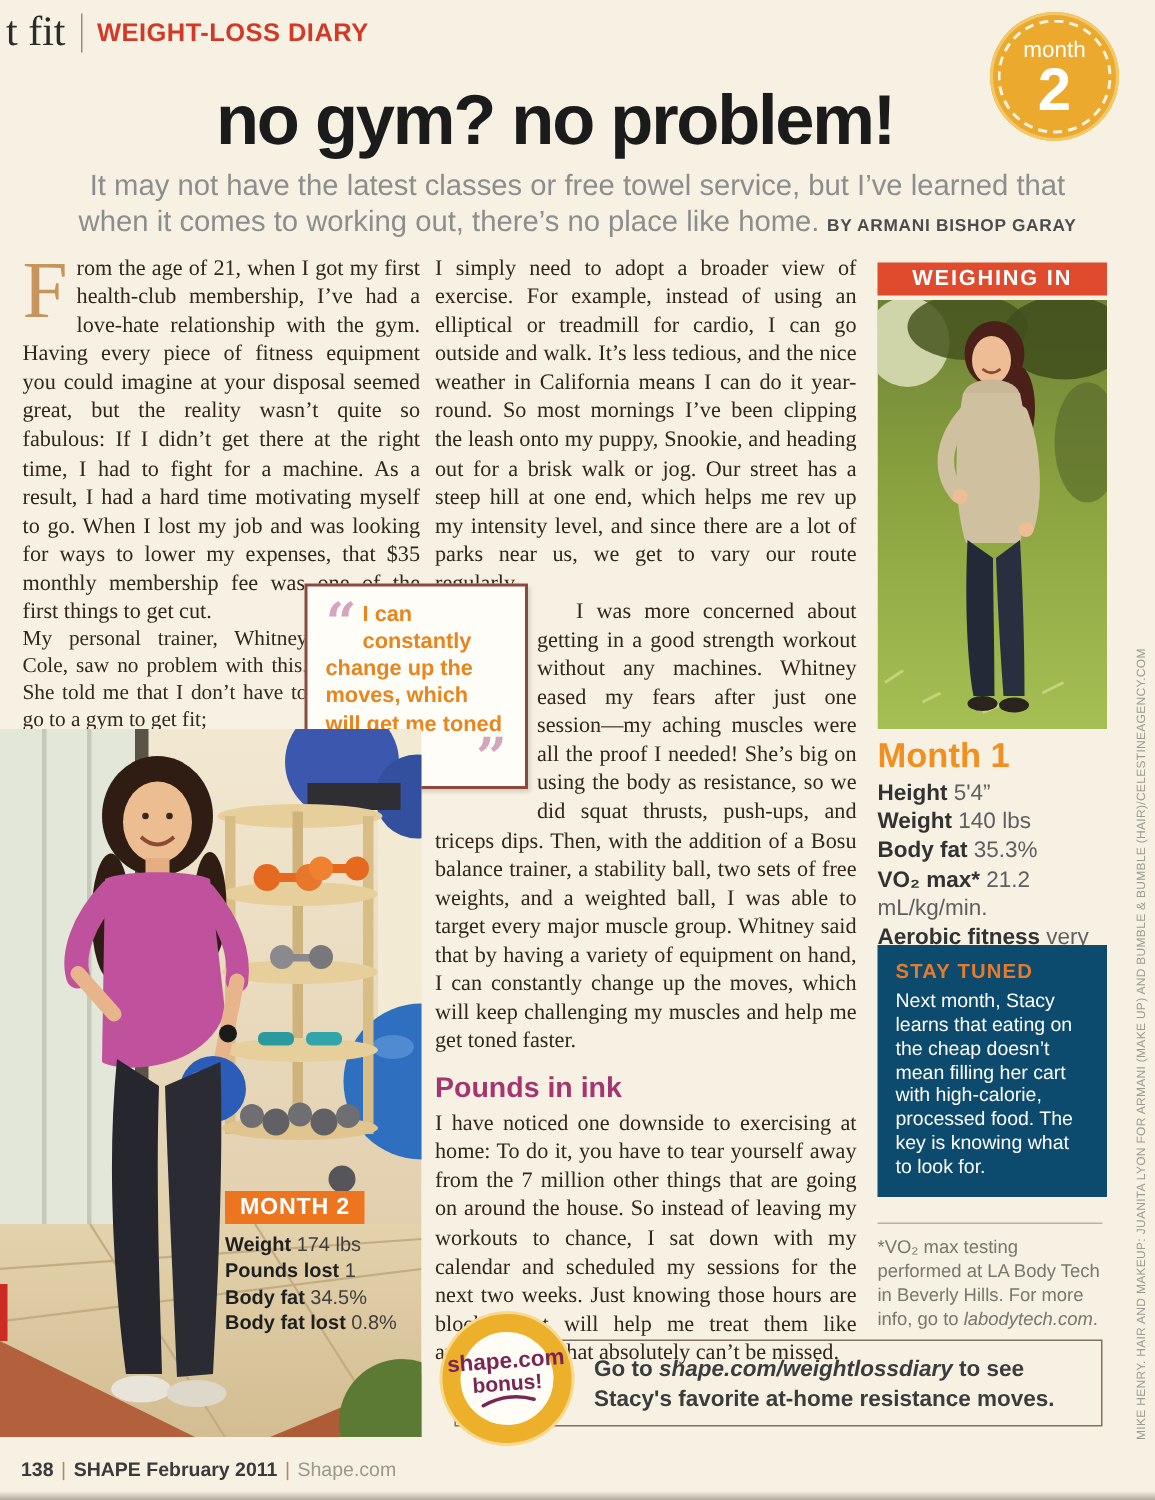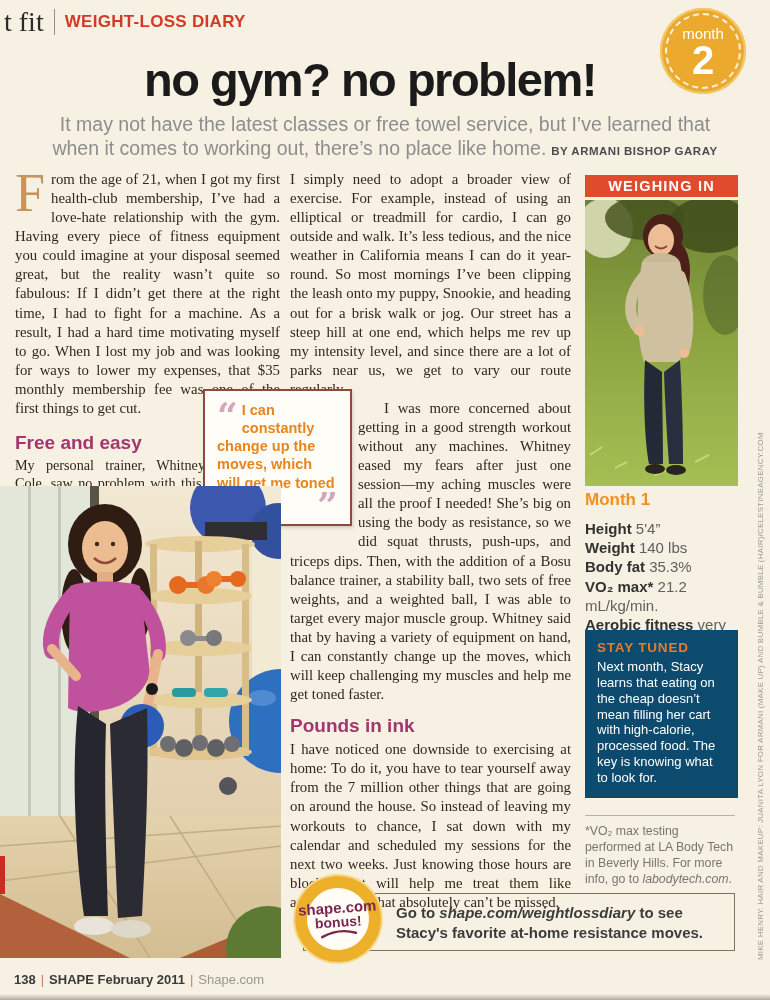--- a/index.html
+++ b/index.html
@@ -42,21 +42,21 @@
   .photo1 svg,.photo2 svg{display:block;}
   .m2box{position:absolute;left:150px;top:308px;width:130px;}
   .m2title{display:inline-block;background:#ee7520;color:#fff;font-weight:800;font-size:15.5px;
            padding:2px 10px;letter-spacing:.5px;}
   .m2stats{margin-top:5px;font-size:13.3px;line-height:1.3;color:#3f3f3f;}
   .m2stats b{color:#1f1f1f;}
   .photo2{position:absolute;left:585px;top:200px;width:153px;height:286px;}
   
   .weighbar{position:absolute;left:585px;top:175px;width:153px;height:22px;background:#e14b2d;
             color:#fff;font-weight:800;font-size:14.5px;letter-spacing:1.2px;text-align:center;line-height:23px;}
-  .m1head{position:absolute;left:585px;top:490px;font-size:17px;font-weight:800;color:#f19021;}
+  .m1head{position:absolute;left:585px;top:490px;font-size:23px;font-weight:800;color:#f19021;}
   .m1stats{position:absolute;left:585px;top:519px;width:155px;font-size:15px;line-height:1.28;color:#5f5f5f;}
   .m1stats b{color:#323232;}
   .staytuned{position:absolute;left:585px;top:630px;width:129px;background:#0c4a6e;padding:10px 12px 12px 12px;}
   .st-title{font-size:13.5px;font-weight:800;color:#e87b2b;letter-spacing:.8px;}
   .st-text{font-size:13px;color:#fff;line-height:1.22;margin-top:4px;}
   .side-div{position:absolute;left:585px;top:815px;width:150px;height:1px;background:#b9b2a2;}
   .footnote{position:absolute;left:585px;top:824px;width:150px;font-size:12.3px;color:#77776e;line-height:1.3;}
   
   .bonusbox{position:absolute;left:303px;top:893px;width:430px;height:56px;border:1.5px solid #80705e;}
   .bonustext{margin:9px 10px 0 92px;font-size:15px;font-weight:800;color:#3c3c3c;line-height:1.3;}
@@ -96,21 +96,20 @@
 
   <div class="title">no gym? no problem!</div>
 
   <div class="subtitle">
     <span>It may not have the latest classes or free towel service, but I’ve learned that</span><br>
     <span>when it comes to working out, there’s no place like home.</span><span class="by">BY ARMANI BISHOP GARAY</span>
   </div>
 
   <div class="col1">
     <p class="serif"><span class="dropcap">F</span><span>rom the age of 21, when I got my first health-club membership, I’ve had a love-hate relationship with the gym. Having every piece of fitness equipment you could imagine at your disposal seemed great, but the reality wasn’t quite so fabulous: If I didn’t get there at the right time, I had to fight for a machine. As a result, I had a hard time motivating myself to go. When I lost my job and was looking for ways to lower my expenses, that $35 monthly membership fee was one of the first things to get cut.</span></p>
-    <div class="subhead">Free and easy</div>
     <p class="serif p-narrow">My personal trainer, Whitney Cole, saw no problem with this. She told me that I don’t have to go to a gym to get fit;</p>
   </div>
 
   <div class="col2">
     <p class="serif">I simply need to adopt a broader view of exercise. For example, instead of using an elliptical or treadmill for cardio, I can go outside and walk. It’s less tedious, and the nice weather in California means I can do it year-round. So most mornings I’ve been clipping the leash onto my puppy, Snookie, and heading out for a brisk walk or jog. Our street has a steep hill at one end, which helps me rev up my intensity level, and since there are a lot of parks near us, we get to vary our route regularly.</p>
     <p class="serif p-indent"><span class="qspacer"></span><span>I was more concerned about getting in a good strength workout without any machines. Whitney eased my fears after just one session—my aching muscles were all the proof I needed! She’s big on using the body as resistance, so we did squat thrusts, push-ups, and triceps dips. Then, with the addition of a Bosu balance trainer, a stability ball, two sets of free weights, and a weighted ball, I was able to target every major muscle group. Whitney said that by having a variety of equipment on hand, I can constantly change up the moves, which will keep challenging my muscles and help me get toned faster.</span></p>
     <div class="subhead" style="margin-top:11px;">Pounds in ink</div>
     <p class="serif">I have noticed one downside to exercising at home: To do it, you have to tear yourself away from the 7 million other things that are going on around the house. So instead of leaving my workouts to chance, I sat down with my calendar and scheduled my sessions for the next two weeks. Just knowing those hours are blocked out will help me treat them like appointments that absolutely can’t be missed.</p>
   </div>
 
@@ -211,20 +210,29 @@
         <circle cx="152" cy="203" r="6" fill="#1a1a1a"></circle>
         <circle cx="142" cy="240" r="22" fill="#2a5cb8"></circle>
         <ellipse cx="134" cy="232" rx="7" ry="4" fill="#5f8ad8" opacity=".8"></ellipse>
         <path d="M78,220 C70,300 78,385 84,430 L108,430 C106,360 104,300 106,238 Z" fill="#26262e"></path>
         <path d="M110,238 C112,300 116,385 118,432 L142,430 C145,370 149,300 147,222 Z" fill="#2b2b34"></path>
         <ellipse cx="94" cy="440" rx="20" ry="9" fill="#e8e4da"></ellipse>
         <ellipse cx="131" cy="443" rx="20" ry="9" fill="#ddd8ca"></ellipse>
       </g>
     </svg>
 
+    <div class="m2box">
+      <span class="m2title">MONTH 2</span>
+      <div class="m2stats">
+        <div><b>Weight</b> <span>174 lbs</span></div>
+        <div><b>Pounds lost</b> <span>1</span></div>
+        <div><b>Body fat</b> <span>34.5%</span></div>
+        <div><b>Body fat lost</b> <span>0.8%</span></div>
+      </div>
+    </div>
   </div>
 
   <div class="weighbar">WEIGHING IN</div>
 
   <div class="photo2">
     <svg width="153" height="286" viewBox="0 0 153 286">
       <defs>
         <linearGradient id="grass" x1="0" y1="0" x2="0" y2="1">
           <stop offset="0" stop-color="#6e8136"></stop>
             <stop offset=".45" stop-color="#8aa33f"></stop>

